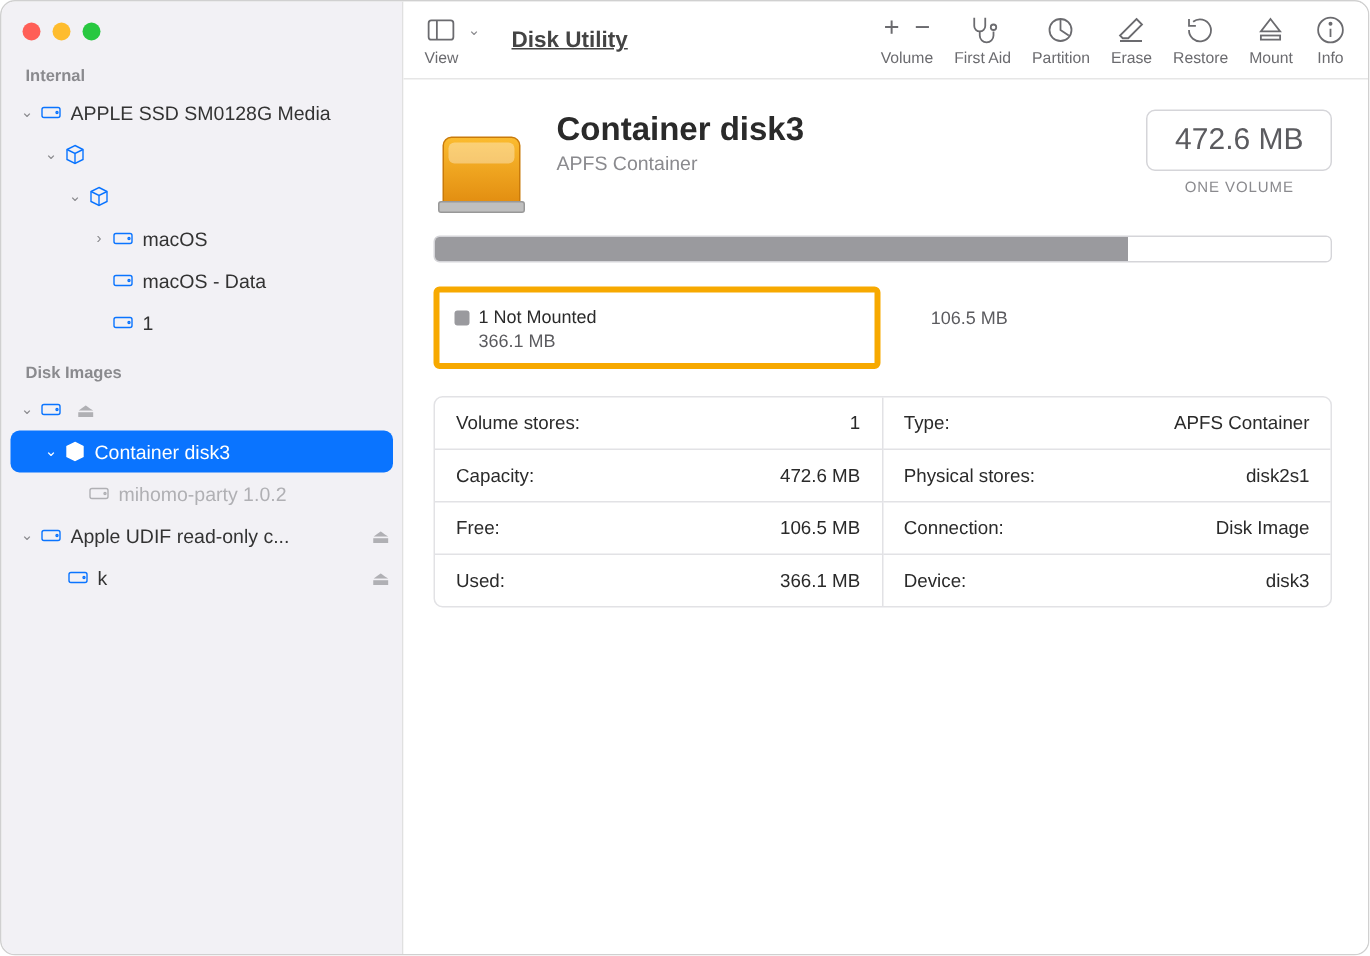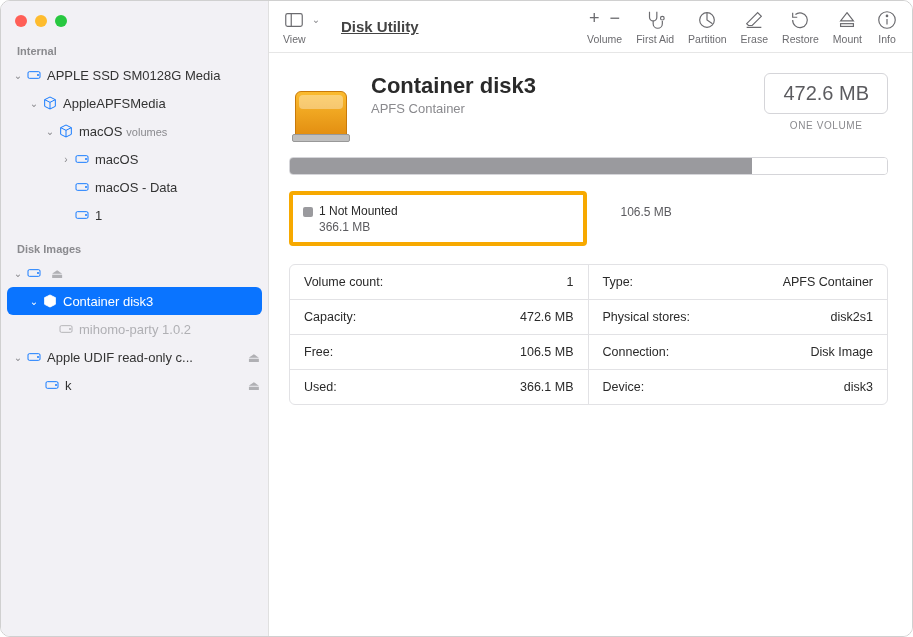--- a/index.html
+++ b/index.html
@@ -215,33 +215,31 @@
       <li class="tree-row">
         <span class="indent" style="width:26px"></span>
         <span class="chev">⌄</span>
         <span class="icon">
             <svg viewBox="0 0 24 24">
               <path d="M12 3l8 4v10l-8 4-8-4V7z"></path>
               <path d="M4 7l8 4 8-4"></path>
               <path d="M12 11v10"></path>
             </svg>
           </span>
-        <span class="tree-label">AppleAPFSMedia</span>
       </li>
       <li class="tree-row">
         <span class="indent" style="width:42px"></span>
         <span class="chev">⌄</span>
         <span class="icon">
             <svg viewBox="0 0 24 24">
               <path d="M12 3l8 4v10l-8 4-8-4V7z"></path>
               <path d="M4 7l8 4 8-4"></path>
               <path d="M12 11v10"></path>
             </svg>
           </span>
-        <span class="tree-label"><span>macOS</span><span class="tree-sub">volumes</span></span>
       </li>
       <li class="tree-row">
         <span class="indent" style="width:58px"></span>
         <span class="chev">›</span>
         <span class="icon">
             <svg viewBox="0 0 24 24">
               <rect x="3" y="7" width="18" height="10" rx="2"></rect>
               <circle cx="18" cy="12" r="1"></circle>
             </svg>
           </span>
@@ -438,21 +436,21 @@
           <div><span class="swatch used"></span><span class="legend-title">1 Not Mounted</span></div>
           <div class="legend-sub">366.1 MB</div>
         </div>
         <div class="legend-item plain">
           <div class="legend-sub">106.5 MB</div>
         </div>
       </div>
 
       <div class="info-grid">
         <div class="info-cell br bb">
-            <span class="k">Volume count:</span>
+            <span class="k">Volume stores:</span>
             <span class="v">1</span>
           </div>
         <div class="info-cell bb">
             <span class="k">Type:</span>
             <span class="v">APFS Container</span>
           </div>
         <div class="info-cell br bb">
             <span class="k">Capacity:</span>
             <span class="v">472.6 MB</span>
           </div>

